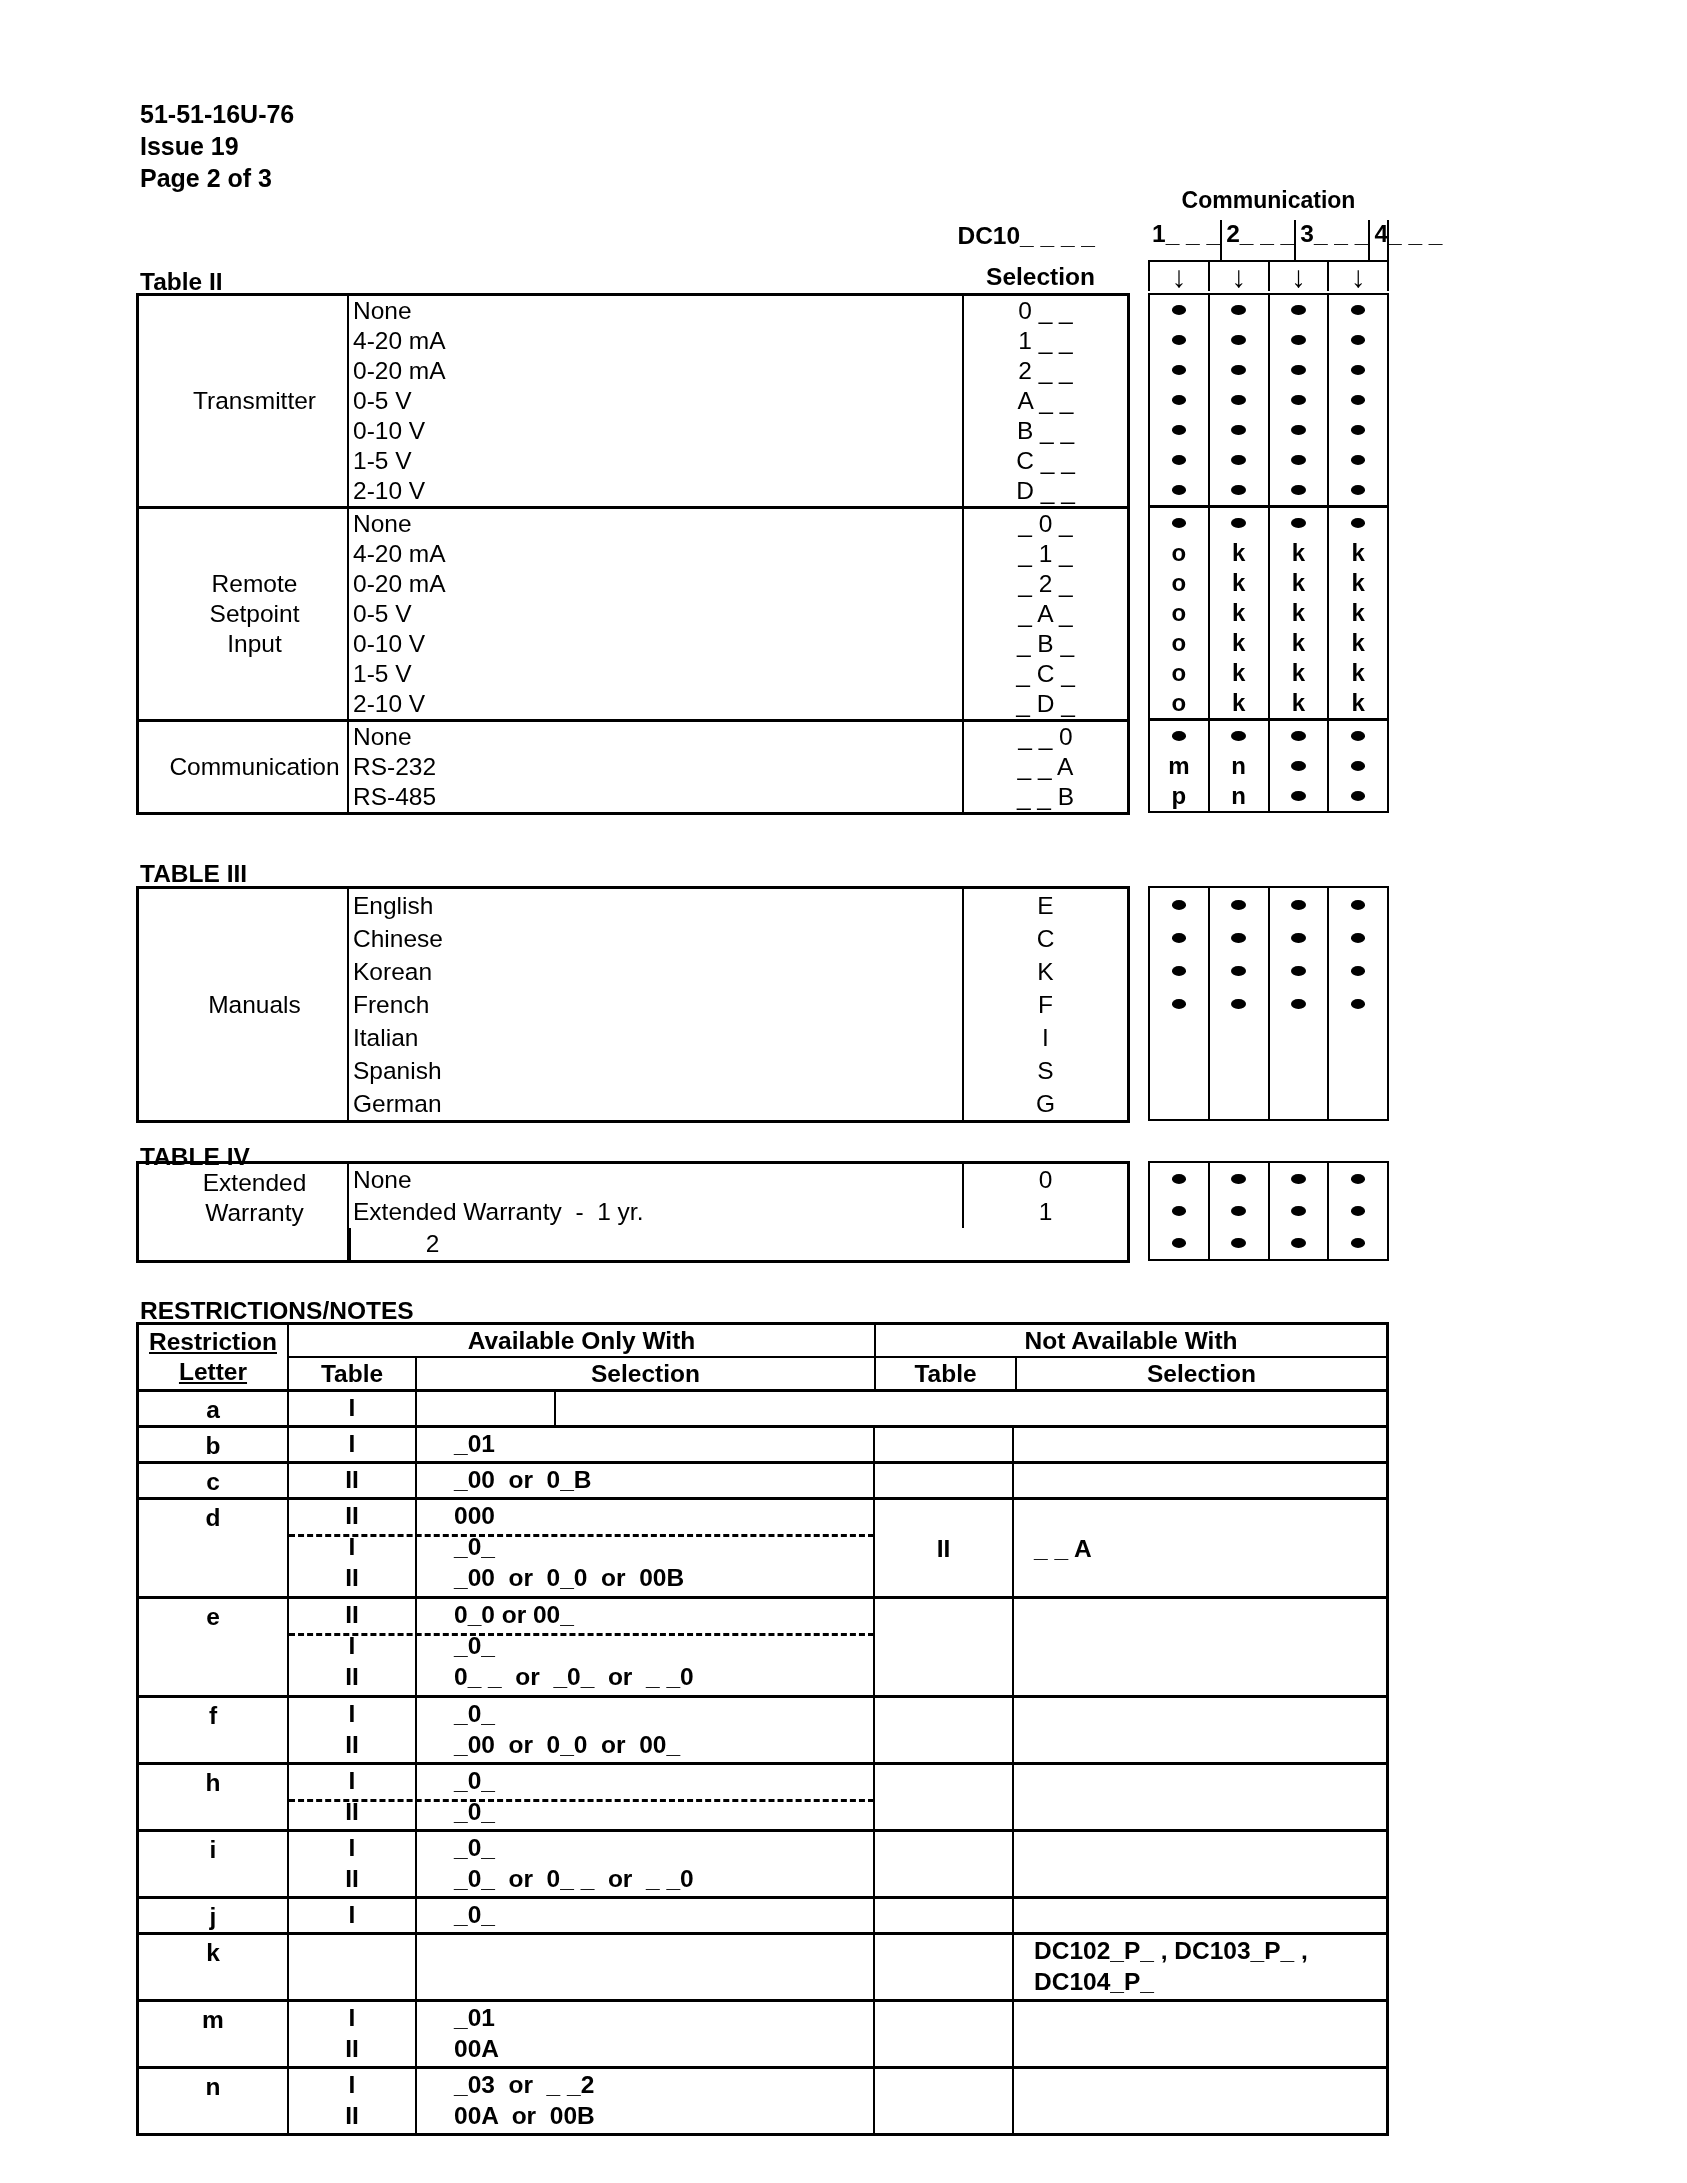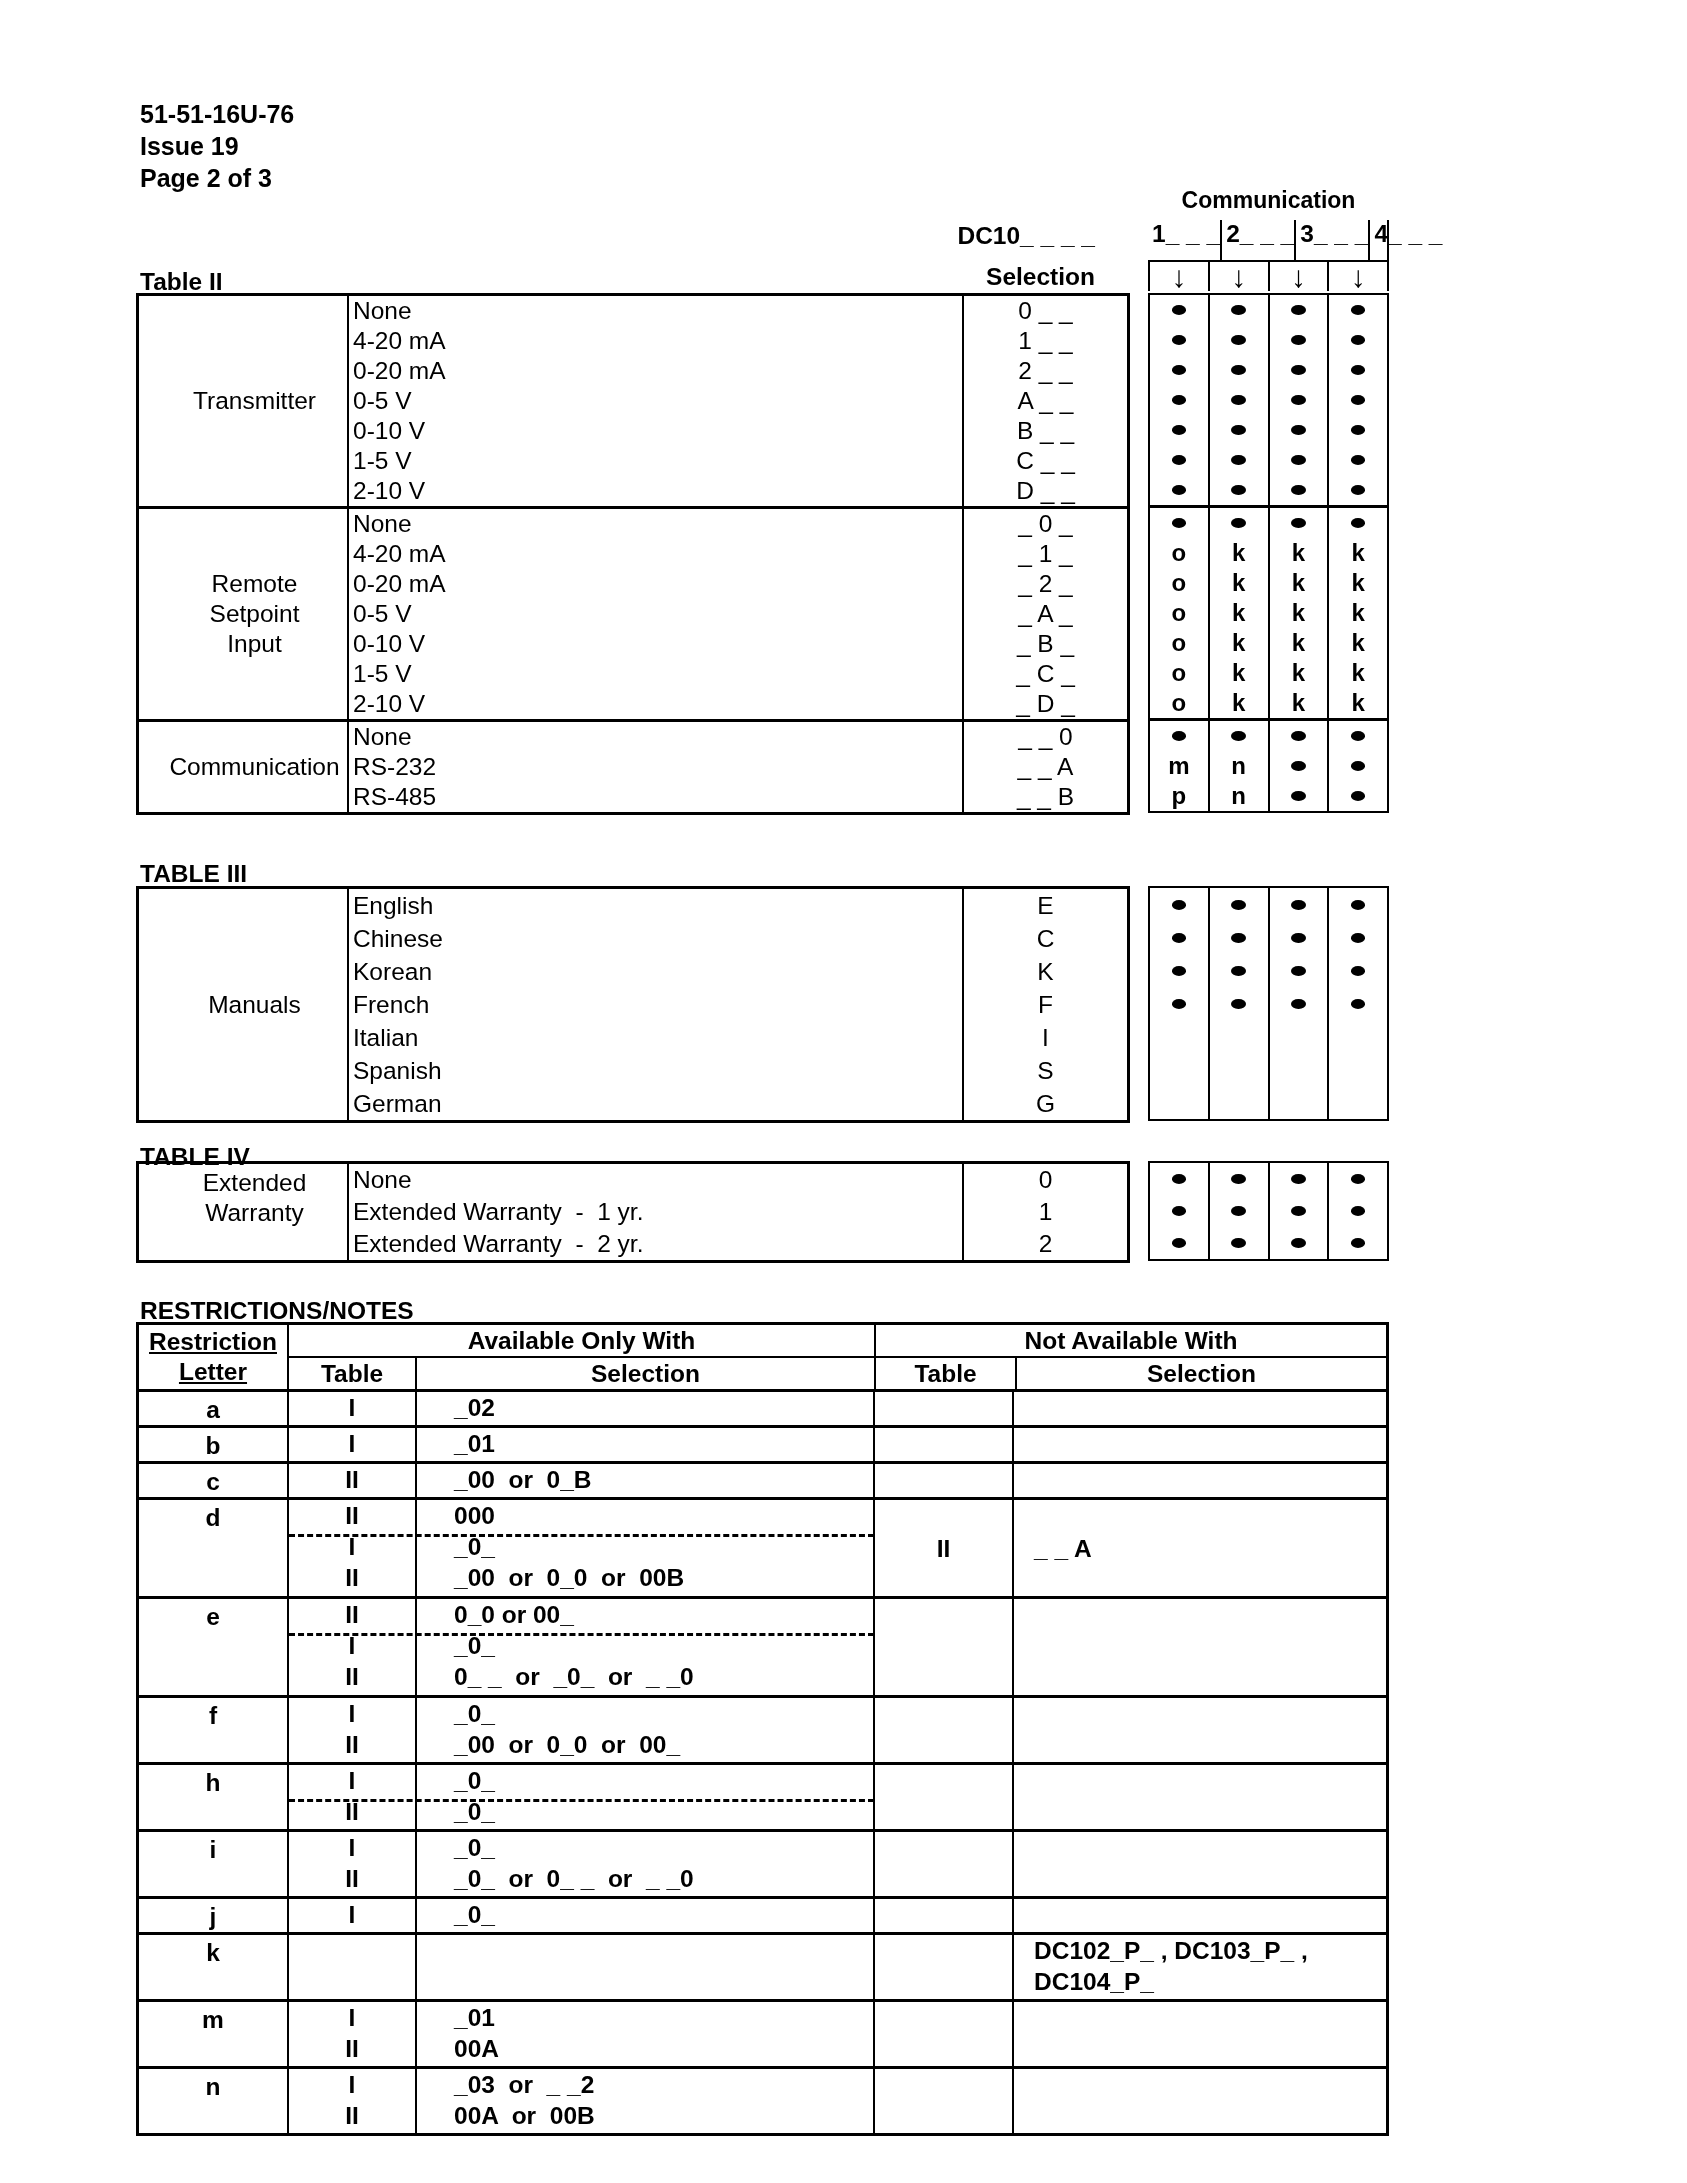--- a/index.html
+++ b/index.html
@@ -114,23 +114,20 @@
           <div class="rh-s">Selection</div>
         </div>
       </div>
     </div>
     <div id="rrows">
         <div class="rrow" style="min-height: 36px;">
           <div class="rc-letter">a</div>
           <div class="rc rc-t1">
             <div class="rln">I</div>
           </div>
-          <div class="rc rc-s1">
-            <div class="rln">_02</div>
-          </div>
           <div class="rc rc-t2"></div>
           <div class="rc rc-s2"></div>
         </div>
         <div class="rrow" style="min-height: 36px;">
           <div class="rc-letter">b</div>
           <div class="rc rc-t1">
             <div class="rln">I</div>
           </div>
           <div class="rc rc-s1">
             <div class="rln">_01</div>
@@ -688,21 +685,20 @@
         <div class="opts">
           <div class="orow" style="height: 32px;">
             <div class="opt">None</div>
             <div class="code">0</div>
           </div>
           <div class="orow" style="height: 32px;">
             <div class="opt">Extended Warranty  -  1 yr.</div>
             <div class="code">1</div>
           </div>
           <div class="orow" style="height: 32px;">
-            <div class="opt">Extended Warranty  -  2 yr.</div>
             <div class="code">2</div>
           </div>
         </div>
       </div>
     </div>
     <div class="atable" style="top: 1161px;">
       <div class="asec">
         <div class="arow" style="height: 32px;">
           <div class="acell">
             <span class="dot"></span>

